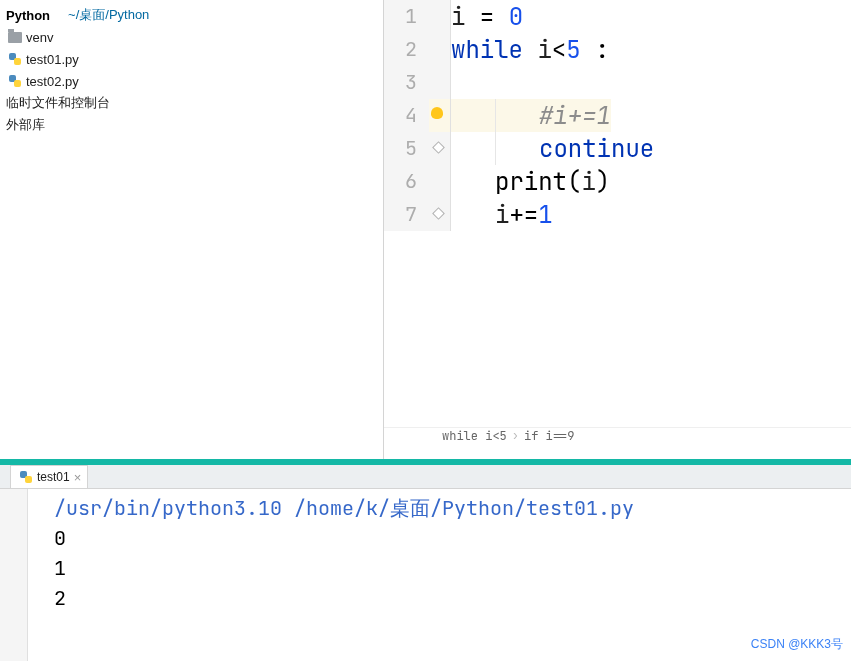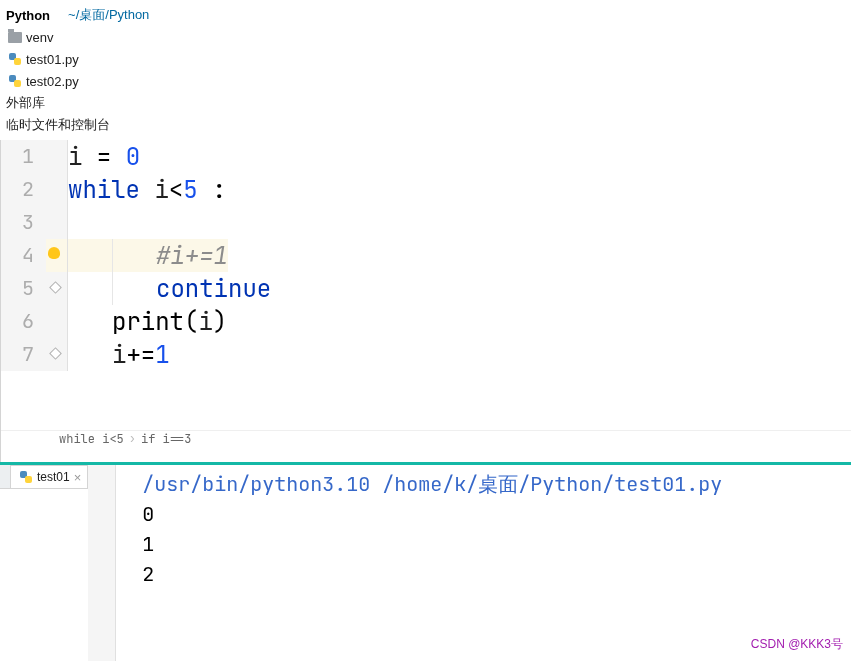--- a/index.html
+++ b/index.html
@@ -10,22 +10,21 @@
       background: #fff;
       width: 851px;
       height: 661px;
       overflow: hidden;
       display: flex;
       flex-direction: column;
     }
     .main-area {
       display: flex;
       height: 465px;
-      border-bottom: 3px solid #14b8a6;
-      flex-direction: column;
+      border-bottom: 6px solid #14b8a6;
     }
     .sidebar {
       width: 383px;
       padding: 4px 6px;
       background: #fff;
       overflow: hidden;
     }
     .sidebar-row {
       display: flex;
       align-items: center;
@@ -147,21 +146,21 @@
       font-size: 12px;
       color: #666;
       background: #fff;
       border-top: 1px solid #efefef;
     }
     .crumb { padding: 0 3px; }
     .crumb-sep { color: #bbb; padding: 0 2px; }
     .console-area {
       flex: 1;
       display: flex;
-      flex-direction: row;
+      flex-direction: column;
     }
     .console-tabs {
       height: 24px;
       display: flex;
       align-items: flex-end;
       background: #eceff1;
       border-bottom: 1px solid #d4d4d4;
       padding-left: 10px;
     }
     .tab {
@@ -193,21 +192,21 @@
       font-family: "JetBrains Mono", Consolas, monospace;
       font-size: 20px;
       line-height: 30px;
       color: #000;
       position: relative;
     }
     .cmd-line { color: #3668c9; }
     .watermark {
       position: absolute;
       bottom: 2px; right: 8px;
-      color: #a21caf;
+      color: #3b82f6;
       font-size: 12px;
       font-family: Arial;
     }
   </style>
 </head>
 <body>
 
 <div class="main-area">
   <div class="sidebar">
     <div class="sidebar-row">
@@ -221,24 +220,24 @@
         </div>
         <div class="sidebar-row">
           <span class="py-icon"></span>
           <span>test01.py</span>
         </div>
         <div class="sidebar-row">
           <span class="py-icon"></span>
           <span>test02.py</span>
         </div>
         <div class="sidebar-row">
+          <span>临时文件和控制台</span>
+        </div>
+        <div class="sidebar-row">
           <span>外部库</span>
-        </div>
-        <div class="sidebar-row">
-          <span>临时文件和控制台</span>
         </div>
       </div>
   </div>
 
   <div class="editor">
     <div class="code-area" id="code-area">
         <div style="flex: 1 1 0%;">
           <div class="line">
             <div class="gutter-num">1</div>
             <div class="gutter-icons"></div>
@@ -284,21 +283,21 @@
               <div class="fold-mark"></div>
             </div>
             <div class="indent-guides"><span class="guide"></span></div>
             <div class="code-text"><span>i</span><span class="op">+=</span><span class="num">1</span></div>
           </div>
         </div>
       </div>
     <div class="breadcrumbs" id="breadcrumbs">
         <span class="crumb">while i&lt;5</span>
         <span class="crumb-sep">›</span>
-        <span class="crumb">if i==3</span>
+        <span class="crumb">if i==9</span>
       </div>
   </div>
 </div>
 
 <div class="console-area">
   <div class="console-tabs">
     <div class="tab">
       <span class="py-icon"></span>
       <span>test01</span>
       <span class="tab-close">×</span>

